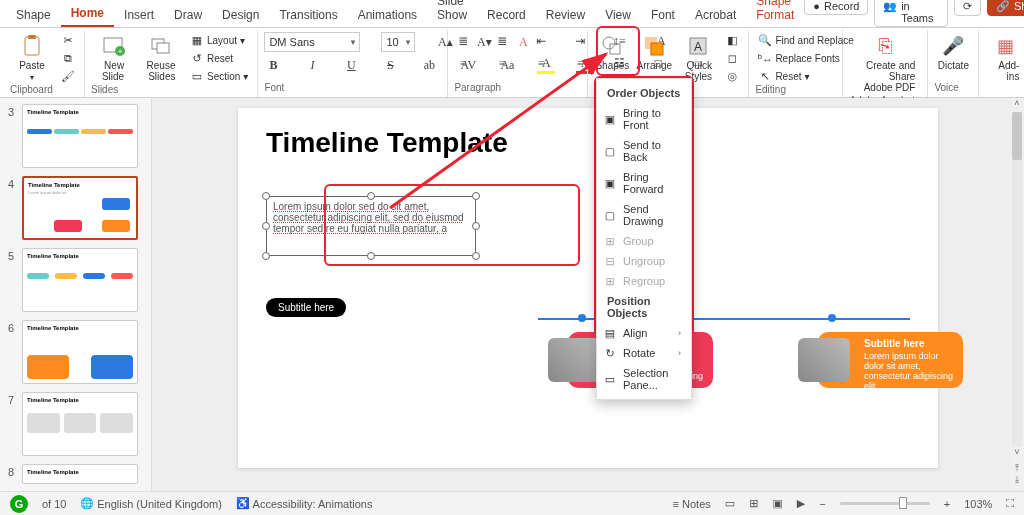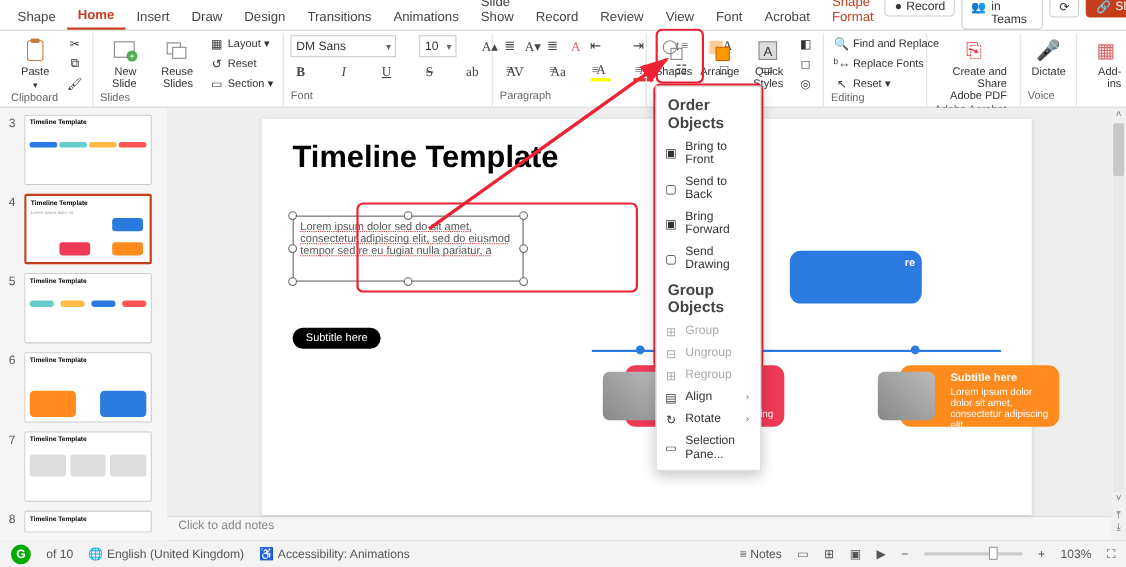--- a/index.html
+++ b/index.html
@@ -54,21 +54,21 @@
 .subtitle-chip { background:#000; color:#fff; font-size:10px; padding:4px 12px; border-radius:999px; position:absolute; top:190px; left:28px;}
 .tl-line { position:absolute; top:210px; left:300px; right:28px; height:2px; background:#2b7adf; }
 .tl-dot { position:absolute; width:8px; height:8px; border-radius:50%; background:#2b7adf; top:206px;}
 .card { position:absolute; width:145px; height:56px; border-radius:10px; padding:6px 8px 6px 46px; color:#fff; font-size:9px;}
 .card .sub { font-weight:700; font-size:10px; margin-bottom:2px;}
 .card .img { position:absolute; left:-20px; top:6px; width:52px; height:44px; background:#ddd; border-radius:6px; background:linear-gradient(45deg,#888,#bbb);}
 .card.pink { background:#ee3a57; top:224px; left:330px;}
 .card.orange { background:#ff8a1e; top:224px; left:580px;}
 
 .arrange-menu { position:absolute; left:596px; top:78px; width:96px; background:#fff; border:1px solid #ddd; box-shadow:0 4px 12px rgba(0,0,0,0.25); z-index:30; font-size:11px; padding:4px 0;}
-.arrange-hdr { padding:4px 10px; font-weight:600; color:#444; font-size:14px;}
+.arrange-hdr { padding:4px 10px; font-weight:600; color:#444; font-size:11px;}
 .arrange-item { padding:4px 10px 4px 26px; position:relative; display:flex; align-items:center; justify-content:space-between;}
 .arrange-item.disabled { color:#aaa;}
 .arrange-item .aico { position:absolute; left:6px; width:14px; height:14px; display:flex; align-items:center; justify-content:center; font-size:11px;}
 .arrange-item .chev { font-size:9px; color:#666;}
 
 .statusbar { height:24px; background:#f3f3f3; border-top:1px solid #ddd; display:flex; align-items:center; gap:14px; padding:0 10px; font-size:11px; color:#555;}
 .statusbar .spacer { flex:1;}
 .sb-btn { display:flex; align-items:center; gap:3px;}
 .zoom-track { width:90px; height:3px; background:#ccc; position:relative; border-radius:2px;}
 .zoom-thumb { position:absolute; width:8px; height:12px; background:#fff; border:1px solid #999; top:-5px; left:66%;}
@@ -409,28 +409,24 @@
           <div class="img"></div>
           <div class="sub">Subtitle here</div>
           <div>Lorem ipsum dolor dolor sit amet, consectetur adipiscing elit</div>
         </div>
         <div class="card orange">
           <div class="img"></div>
           <div class="sub">Subtitle here</div>
           <div>Lorem ipsum dolor dolor sit amet, consectetur adipiscing elit</div>
         </div>
 
-        <div style="position:absolute;top:120px;left:480px;width:120px;height:48px;background:#2b7adf;border-radius:10px;color:#fff;font-size:9px;padding:6px;">
-            <div style="text-align:right;font-weight:700;font-size:10px;">re</div>
-          </div>
       </div>
 
       <div class="redbox" style="left:172px; top:86px; width:256px; height:82px;"></div>
     </div>
-    <div class="notes-bar">Click to add notes</div>
   </div>
 </div>
 
 <div class="arrange-highlight"></div>
 
 <div class="arrange-menu">
   <div class="arrange-hdr">Order Objects</div>
   <div class="arrange-item">
       <span class="aico">▣</span>
       <span>Bring to Front</span>
@@ -440,33 +436,33 @@
       <span>Send to Back</span>
     </div>
   <div class="arrange-item">
       <span class="aico">▣</span>
       <span>Bring Forward</span>
     </div>
   <div class="arrange-item">
       <span class="aico">▢</span>
       <span>Send Drawing</span>
     </div>
-  <div class="arrange-hdr">Group Objects</div>
   <div class="arrange-item disabled">
       <span class="aico">⊞</span>
       <span>Group</span>
     </div>
   <div class="arrange-item disabled">
       <span class="aico">⊟</span>
       <span>Ungroup</span>
     </div>
   <div class="arrange-item disabled">
       <span class="aico">⊞</span>
       <span>Regroup</span>
     </div>
+  <div class="arrange-hdr">Position Objects</div>
   <div class="arrange-item">
       <span class="aico">▤</span>
       <span>Align</span>
       <span class="chev">›</span>
     </div>
   <div class="arrange-item">
       <span class="aico">↻</span>
       <span>Rotate</span>
       <span class="chev">›</span>
     </div>

